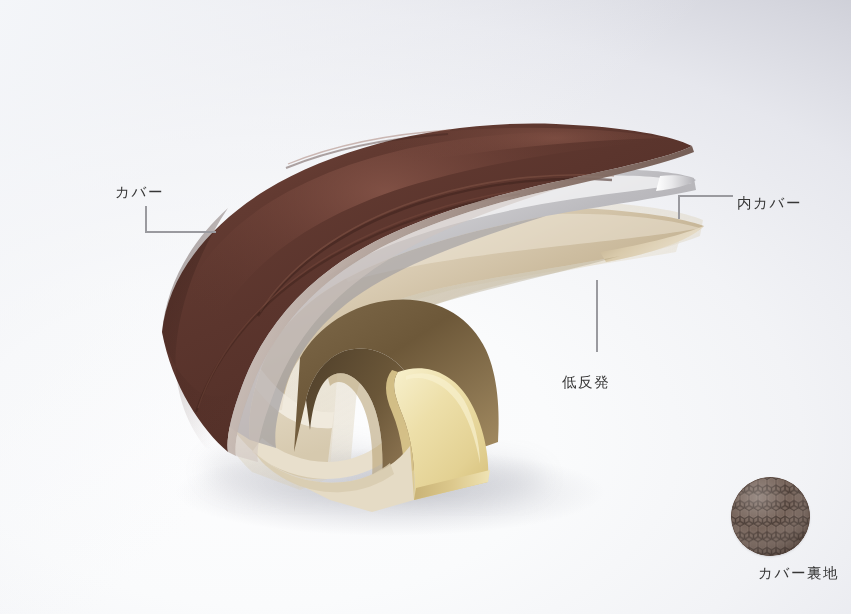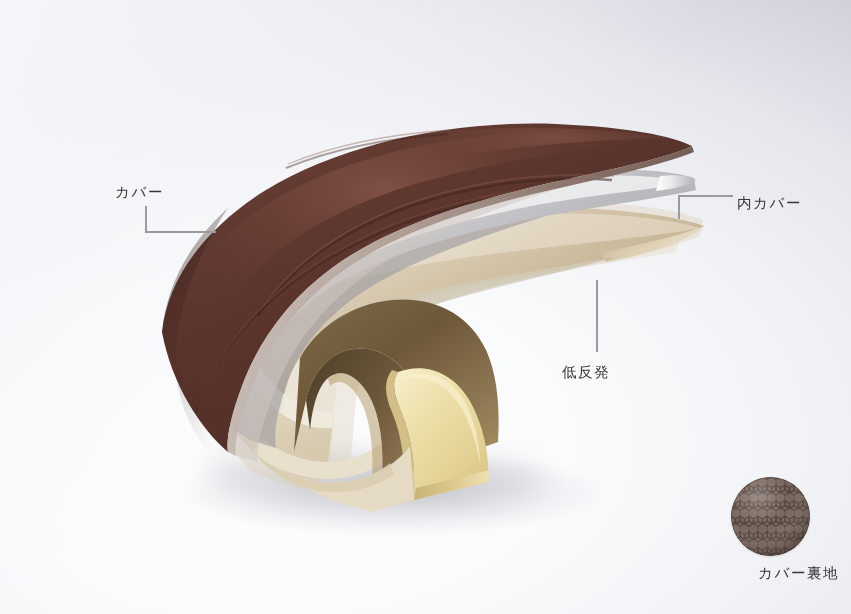--- a/index.html
+++ b/index.html
@@ -26,21 +26,21 @@
   .label{
     position:absolute;
     color:#363636;
     font-size:14.5px;
     letter-spacing:1.6px;
     white-space:nowrap;
     line-height:1;
   }
   #label-cover{left:115px;top:185px;}
   #label-inner-cover{left:737px;top:196px;}
-  #label-foam{left:562px;top:365px;}
+  #label-foam{left:562px;top:375px;}
   #label-lining{left:726px;top:566px;margin-left:32px;}
 
   .swatch{
     position:absolute;left:731px;top:477px;width:79px;height:79px;
     border-radius:50%;
     overflow:hidden;
     box-shadow:0 1px 2px rgba(90,90,100,.18);
   }
 </style>
 </head>

